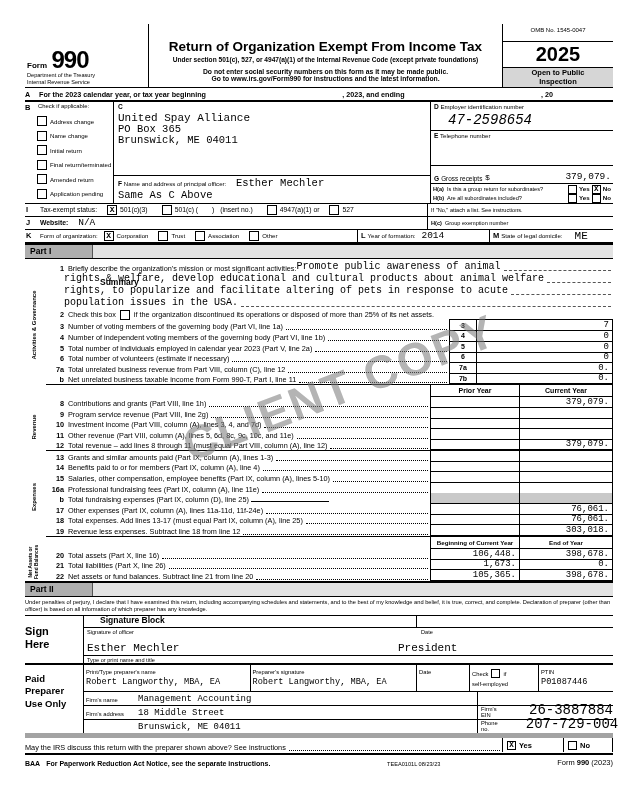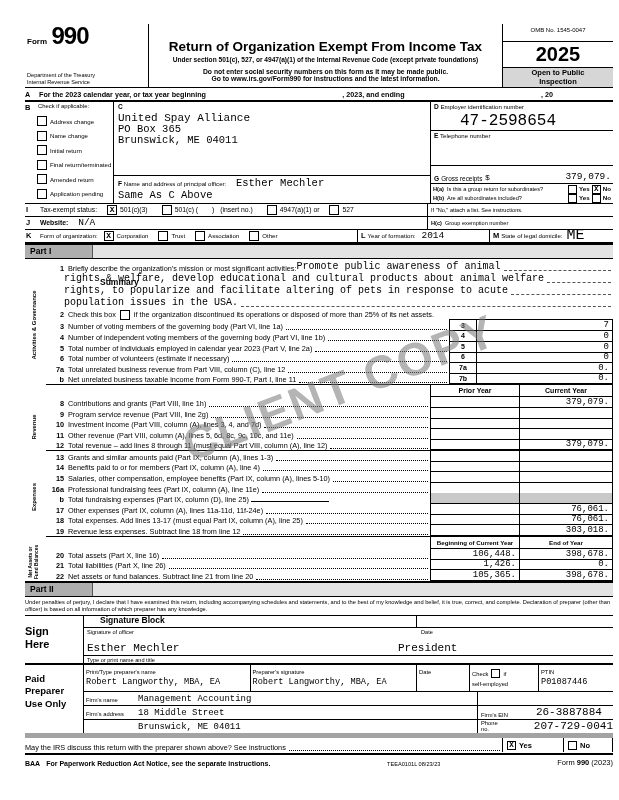--- a/index.html
+++ b/index.html
@@ -7,21 +7,21 @@
         font-family:"Liberation Sans",sans-serif;overflow:hidden;}
   .form{position:absolute;left:25px;top:24px;width:588px;}
   .b{font-weight:bold;}
   .mono{font-family:"Liberation Mono","DejaVu Sans Mono",monospace;}
   
   .wm{position:absolute;left:185px;top:420px;transform:rotate(-21deg);transform-origin:0 50%;
       font-size:46px;font-weight:bold;color:#787878;opacity:.55;letter-spacing:2px;
       white-space:nowrap;z-index:5;pointer-events:none;font-family:"Liberation Sans",sans-serif;}
   
   .hdr{display:flex;border-bottom:1.5px solid #000;}
-  .hleft{width:118px;border-right:1px solid #000;display:flex;flex-direction:column;justify-content:space-between;padding:2px 3px 1px 2px;}
+  .hleft{width:118px;border-right:1px solid #000;display:flex;flex-direction:column;justify-content:flex-end;padding:2px 3px 1px 2px;}
   .fw{font-size:8px;font-weight:bold;}
   .f990{font-size:24px;font-weight:bold;letter-spacing:-1px;line-height:20px;}
   .dept{font-size:5.6px;line-height:1.2;}
   .hcenter{flex:1;text-align:center;padding:0 4px;}
   .title{font-size:13.5px;font-weight:bold;margin-top:16px;line-height:1.05;}
   .sub{font-size:6.6px;font-weight:bold;margin-top:2px;}
   .note{font-size:6.8px;font-weight:bold;margin-top:5px;}
   .note2{font-size:6.8px;font-weight:bold;}
   .hright{width:110px;border-left:1px solid #000;display:flex;flex-direction:column;text-align:center;}
   .omb{font-size:6px;padding:3px 0 8px 0;border-bottom:1px solid #000;}
@@ -41,21 +41,21 @@
       font-family:"Liberation Mono",monospace;font-size:8px;font-weight:bold;line-height:8px;text-align:center;}
   .ccol{flex:1;border-left:1px solid #000;border-right:1px solid #000;display:flex;flex-direction:column;}
   .cmain{flex:1;padding:1px 4px;}
   .flet3{font-size:6.6px;font-weight:bold;}
   .orgname{font-size:11px;margin-top:2px;}
   .orgaddr{font-size:10.5px;line-height:1.1;}
   .frow{border-top:1px solid #000;padding:1px 4px 2px 4px;font-size:6.1px;}
   .fname{font-size:10.5px;}
   .dcol{width:182px;display:flex;flex-direction:column;font-size:6.1px;}
   .dein{height:26px;border-bottom:1px solid #000;padding:1px 3px;}
-  .dval{font-size:16px;margin:2px 0 0 26px;}
+  .dval{font-size:14px;margin:2px 0 0 14px;font-style:italic;}
   .etel{height:32px;border-bottom:1px solid #000;padding:1px 3px;}
   .grow{height:16px;display:flex;align-items:flex-end;padding:0 2px 1px 3px;font-size:6.4px;}
   .gval{font-size:9.5px;margin-left:auto;}
   .hblock{border-top:1px solid #000;padding:1px 2px 0 2px;flex:1;}
   .hrow{display:flex;align-items:center;font-size:5.6px;line-height:1.1;}
   .hlet{font-weight:bold;width:14px;flex:none;}
   .ynwrap{margin-left:auto;display:flex;align-items:center;gap:2px;font-size:6.2px;font-weight:bold;}
   .cbs{display:inline-block;width:7px;height:7px;border:1px solid #000;flex:none;
        font-family:"Liberation Mono",monospace;font-size:7.5px;font-weight:bold;line-height:7px;text-align:center;}
   
@@ -125,21 +125,21 @@
   .ps{flex:1.2;}
   .pd{width:48px;flex:none;}
   .pch{width:64px;flex:none;}
   .pp{width:70px;flex:none;}
   .pval{font-family:"Liberation Mono",monospace;font-size:8.6px;white-space:nowrap;}
   .prow{display:flex;border-bottom:1px solid #000;height:13px;align-items:flex-end;}
   .prow:last-child{border-bottom:none;}
   .flab{width:52px;flex:none;font-size:5.8px;padding:0 0 2px 2px;}
   .fval{flex:1;font-family:"Liberation Mono",monospace;font-size:9px;padding-bottom:1px;}
   .rc2{width:132px;flex:none;border-left:1px solid #000;align-self:stretch;display:flex;align-items:flex-end;gap:4px;padding:0 0 1px 3px;font-size:5.8px;}
-  .rc2 .pval{font-size:11px;margin-left:24px;}
+  .rc2 .pval{font-size:14px;margin-left:24px;}
   .chkline{display:flex;align-items:center;gap:3px;}
   .discuss{display:flex;align-items:flex-end;font-size:7.3px;border-bottom:2px solid #000;height:14px;padding-bottom:1px;}
   .ycell,.ncell{border-left:1px solid #000;align-self:stretch;display:flex;align-items:center;gap:3px;padding:0 4px;font-weight:bold;font-size:7.5px;}
   .ycell{width:52px;}
   .ncell{width:40px;border-right:1px solid #000;}
   .foot{display:flex;align-items:flex-end;font-size:7px;padding-top:3px;}
   .fcode{font-size:5.6px;margin:0 10px;}
   .fright{margin-left:auto;font-size:7.5px;white-space:nowrap;}
 </style>
 </head>
@@ -323,21 +323,21 @@
       <span style="margin-left:3px;font-size:6.1px">Other</span>
       <span style="flex:1"></span>
       <span class="kcell" style="width:128px">
         <span class="b" style="font-size:7.5px;margin-right:2px">L</span>
         <span>Year of formation:</span>
         <span class="mono" style="margin-left:6px;font-size:9.5px">2014</span>
       </span>
       <span class="kcell" style="width:120px">
         <span class="b" style="font-size:7.5px;margin-right:2px">M</span>
         <span>State of legal domicile:</span>
-        <span class="mono" style="margin-left:4px;font-size:15px">ME</span>
+        <span class="mono" style="margin-left:12px;font-size:11px">ME</span>
       </span>
     </div>
 
     <div class="pbar">
       <span class="plab">Part I</span>
       <span class="ptit">Summary</span>
     </div>
 
     <div class="p1body">
       <span class="vlab" style="top:66px">Activities &amp; Governance</span>
@@ -531,21 +531,21 @@
           <span class="rnum">20</span>
           <span class="rlbl">Total assets (Part X, line 16)</span>
           <span class="leader"></span>
           <span class="pc">106,448.</span>
           <span class="cc">398,678.</span>
         </div>
         <div class="mrow">
           <span class="rnum">21</span>
           <span class="rlbl">Total liabilities (Part X, line 26)</span>
           <span class="leader"></span>
-          <span class="pc">1,426.</span>
+          <span class="pc">1,673.</span>
           <span class="cc">0.</span>
         </div>
         <div class="mrow">
           <span class="rnum">22</span>
           <span class="rlbl">Net assets or fund balances. Subtract line 21 from line 20</span>
           <span class="leader"></span>
           <span class="pc">105,365.</span>
           <span class="cc">398,678.</span>
         </div>
       </div>

